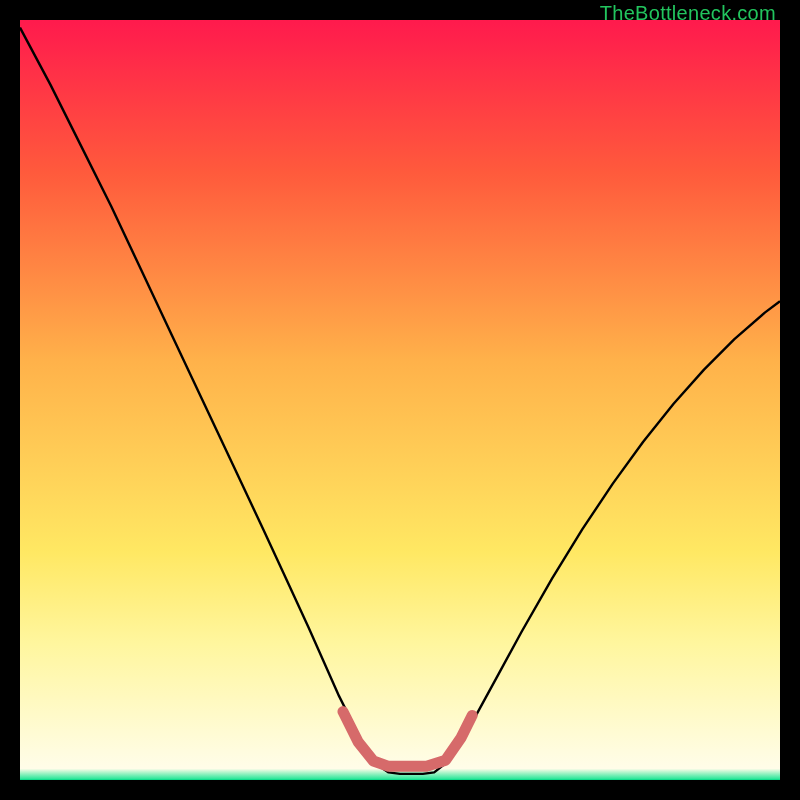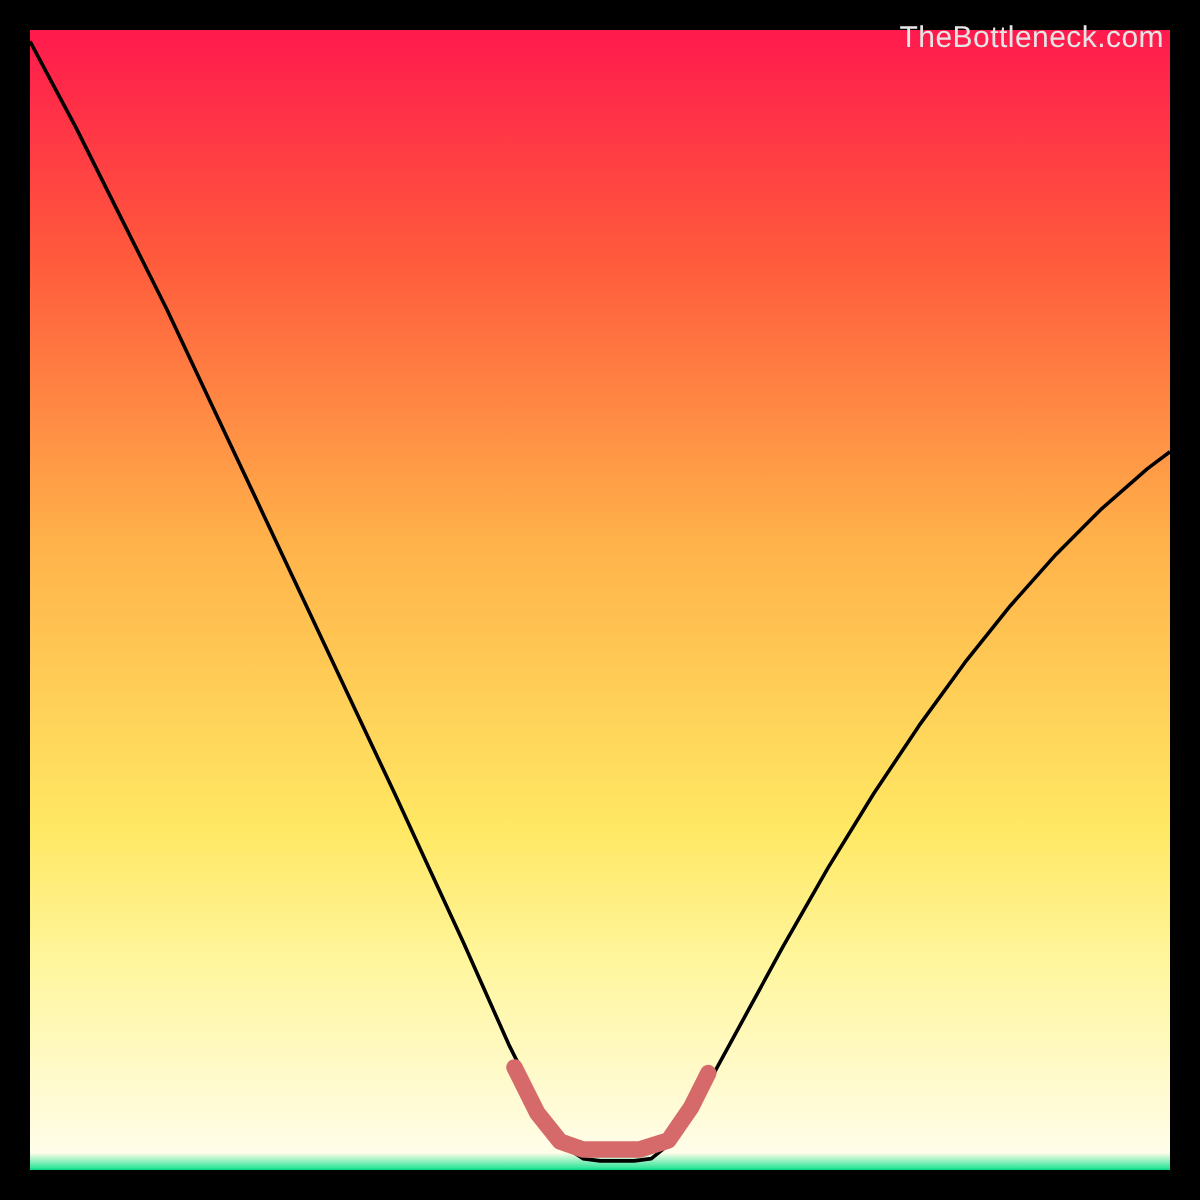--- a/index.html
+++ b/index.html
@@ -19,23 +19,23 @@
   .plot {
     position: absolute;
     left: 20px;
     top: 20px;
     width: 760px;
     height: 760px;
     overflow: hidden;
   }
   .watermark {
     position: absolute;
-    top: 14px;
+    top: 2px;
     right: 24px;
-    color: #e5e5e5;
+    color: #22c55e;
     font-size: 20px;
     font-weight: 500;
     letter-spacing: 0.3px;
     user-select: none;
   }
 </style>
 </head>
 <body>
 
 <div class="frame">

